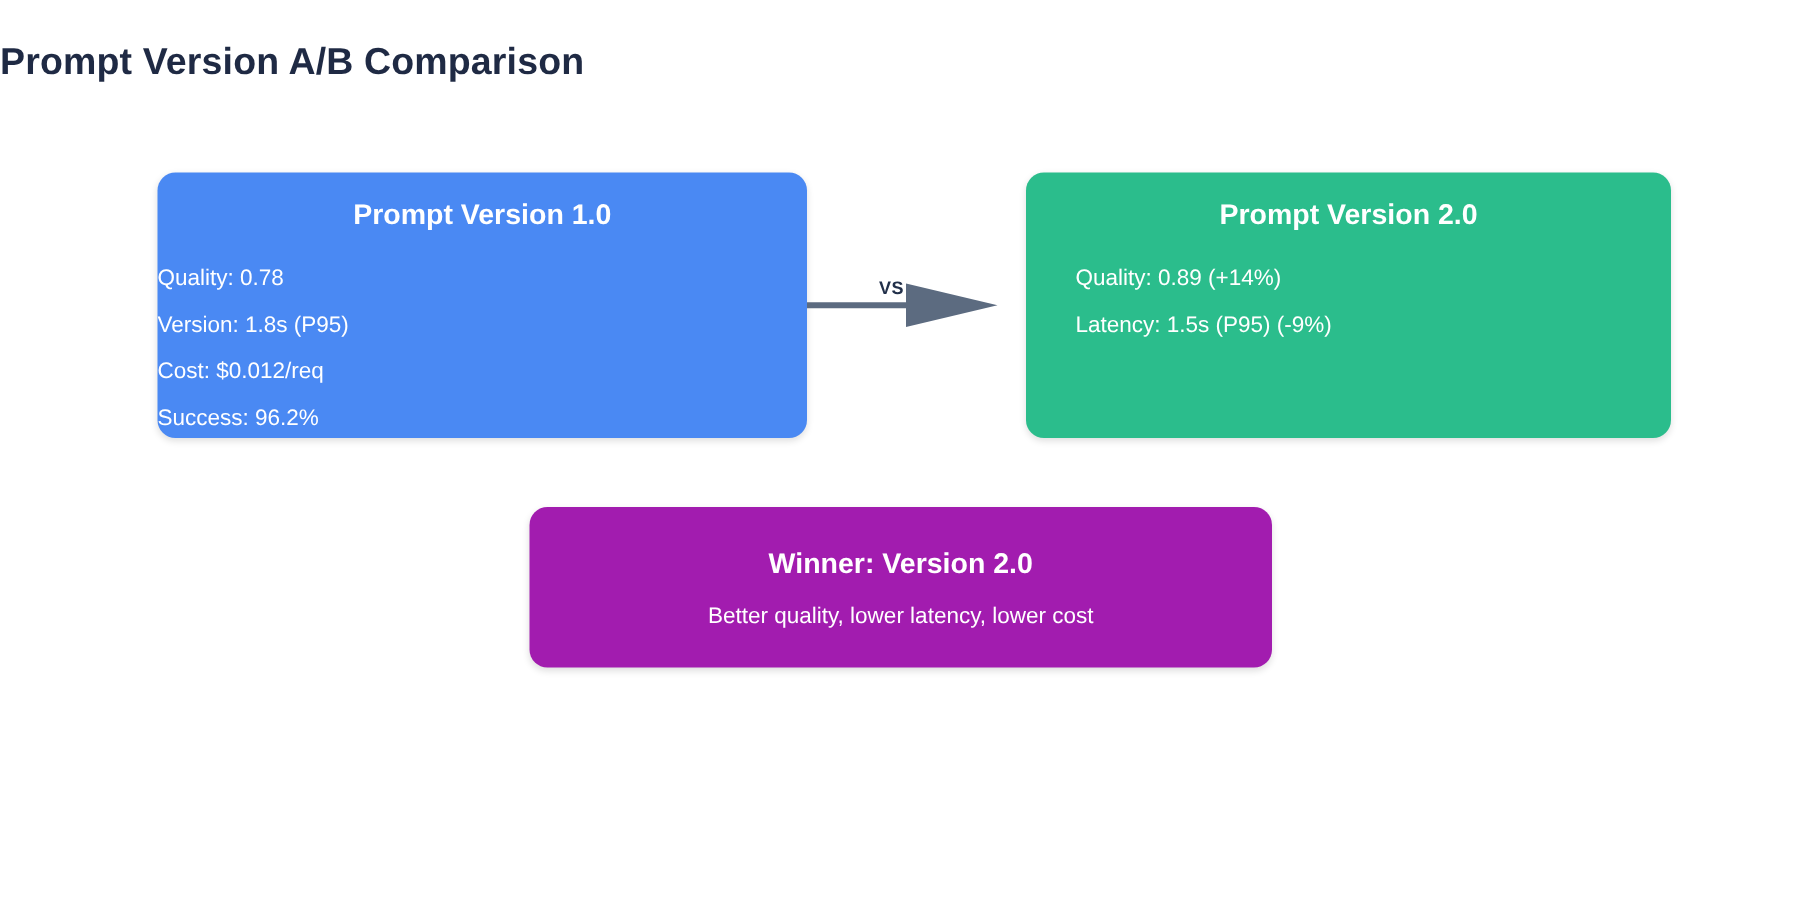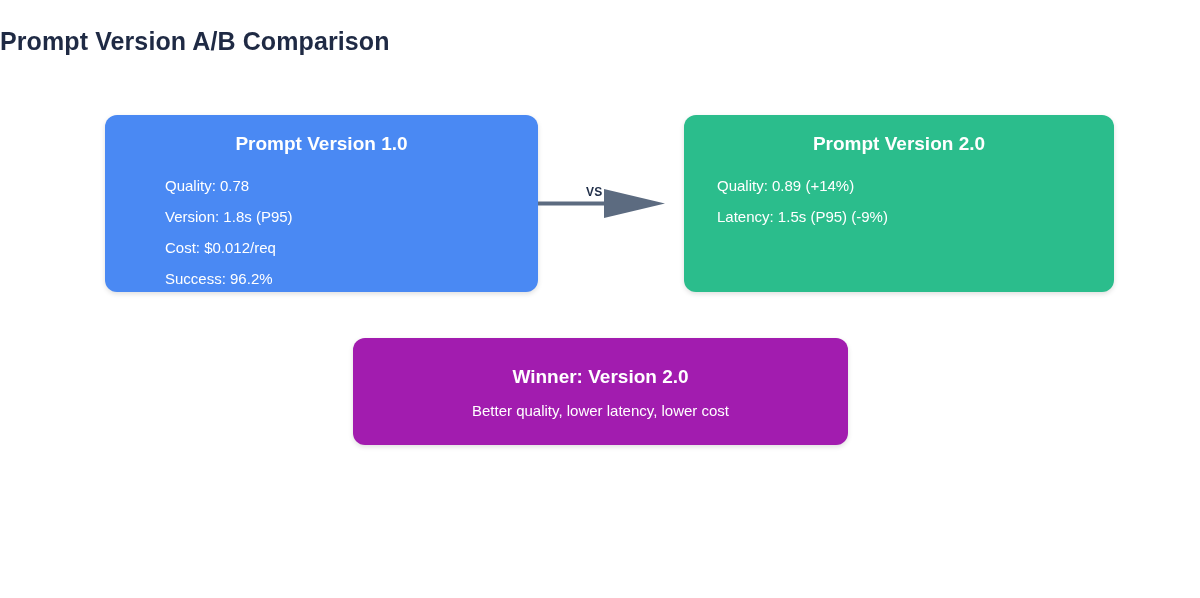--- a/index.html
+++ b/index.html
@@ -54,21 +54,20 @@
   }
   .vcard-title {
     margin-top: 18px;
     text-align: center;
     font-size: 19px;
     font-weight: bold;
     color: #ffffff;
   }
   .vcard-metrics {
     margin-top: 15px;
-    padding-left: 60px;
   }
   .vcard.variant-b .vcard-metrics {
     padding-left: 33px;
   }
   .metric-line {
     font-size: 15px;
     color: #ffffff;
     line-height: 31px;
     white-space: nowrap;
   }

